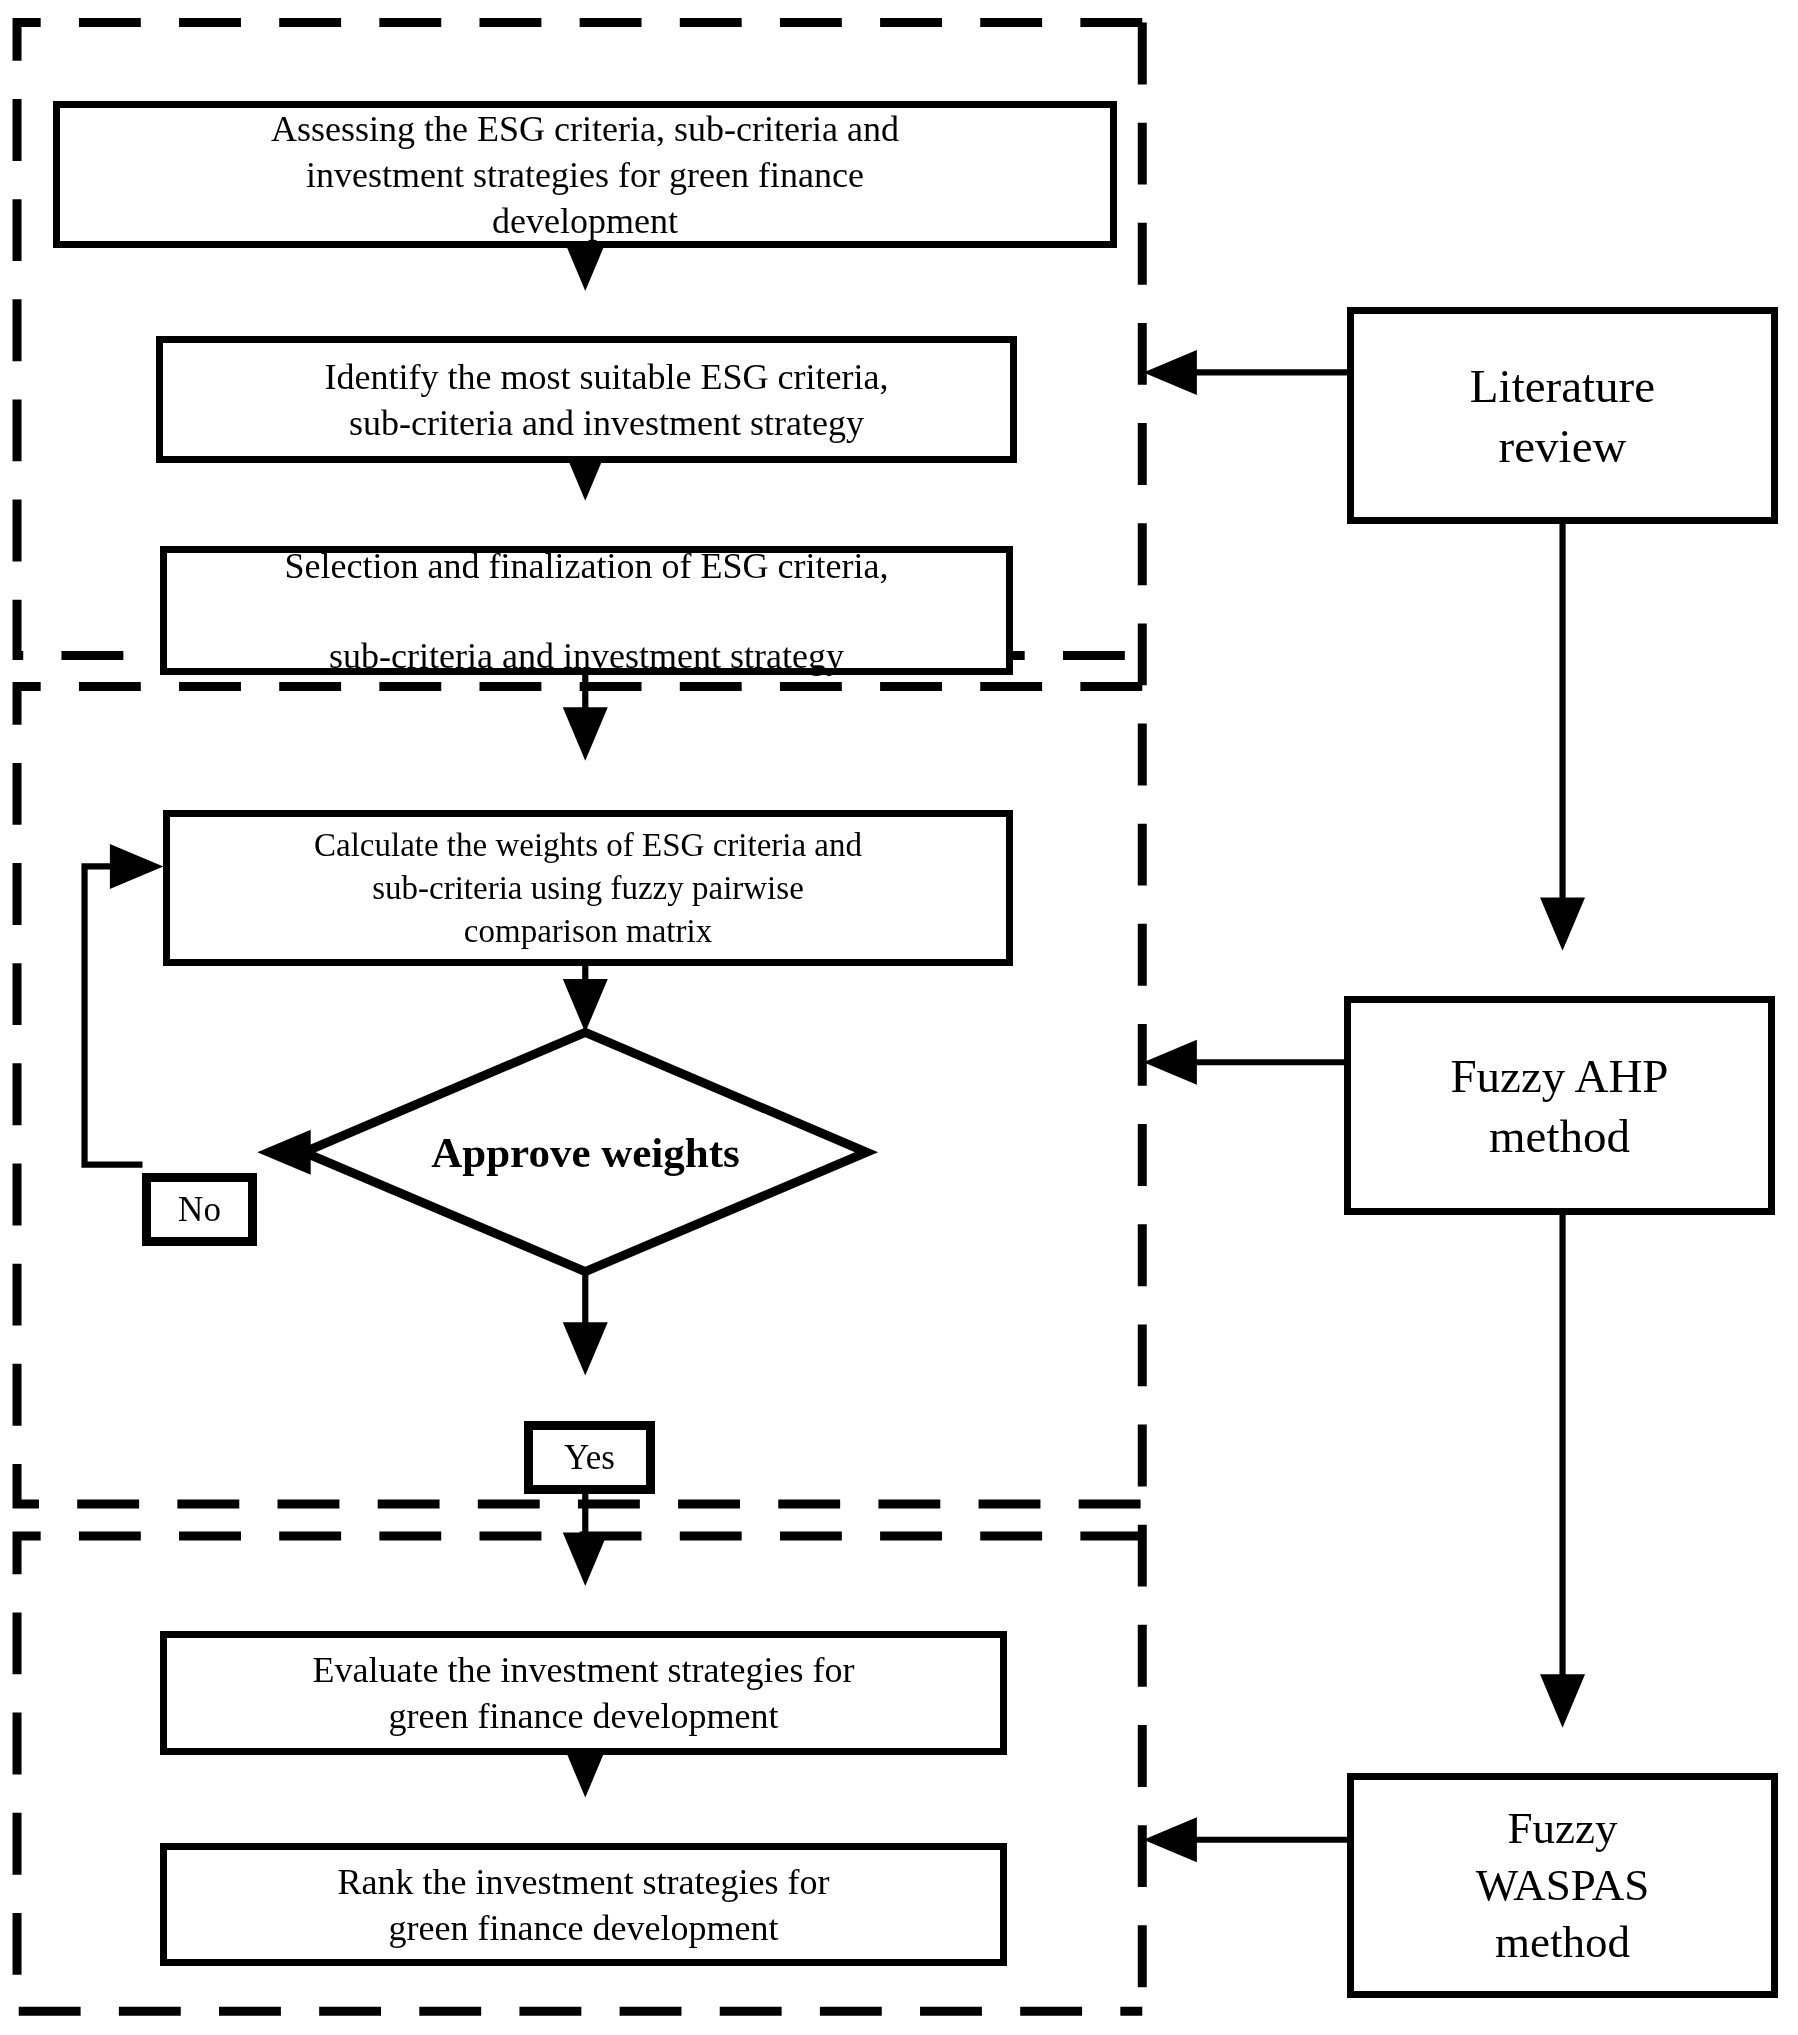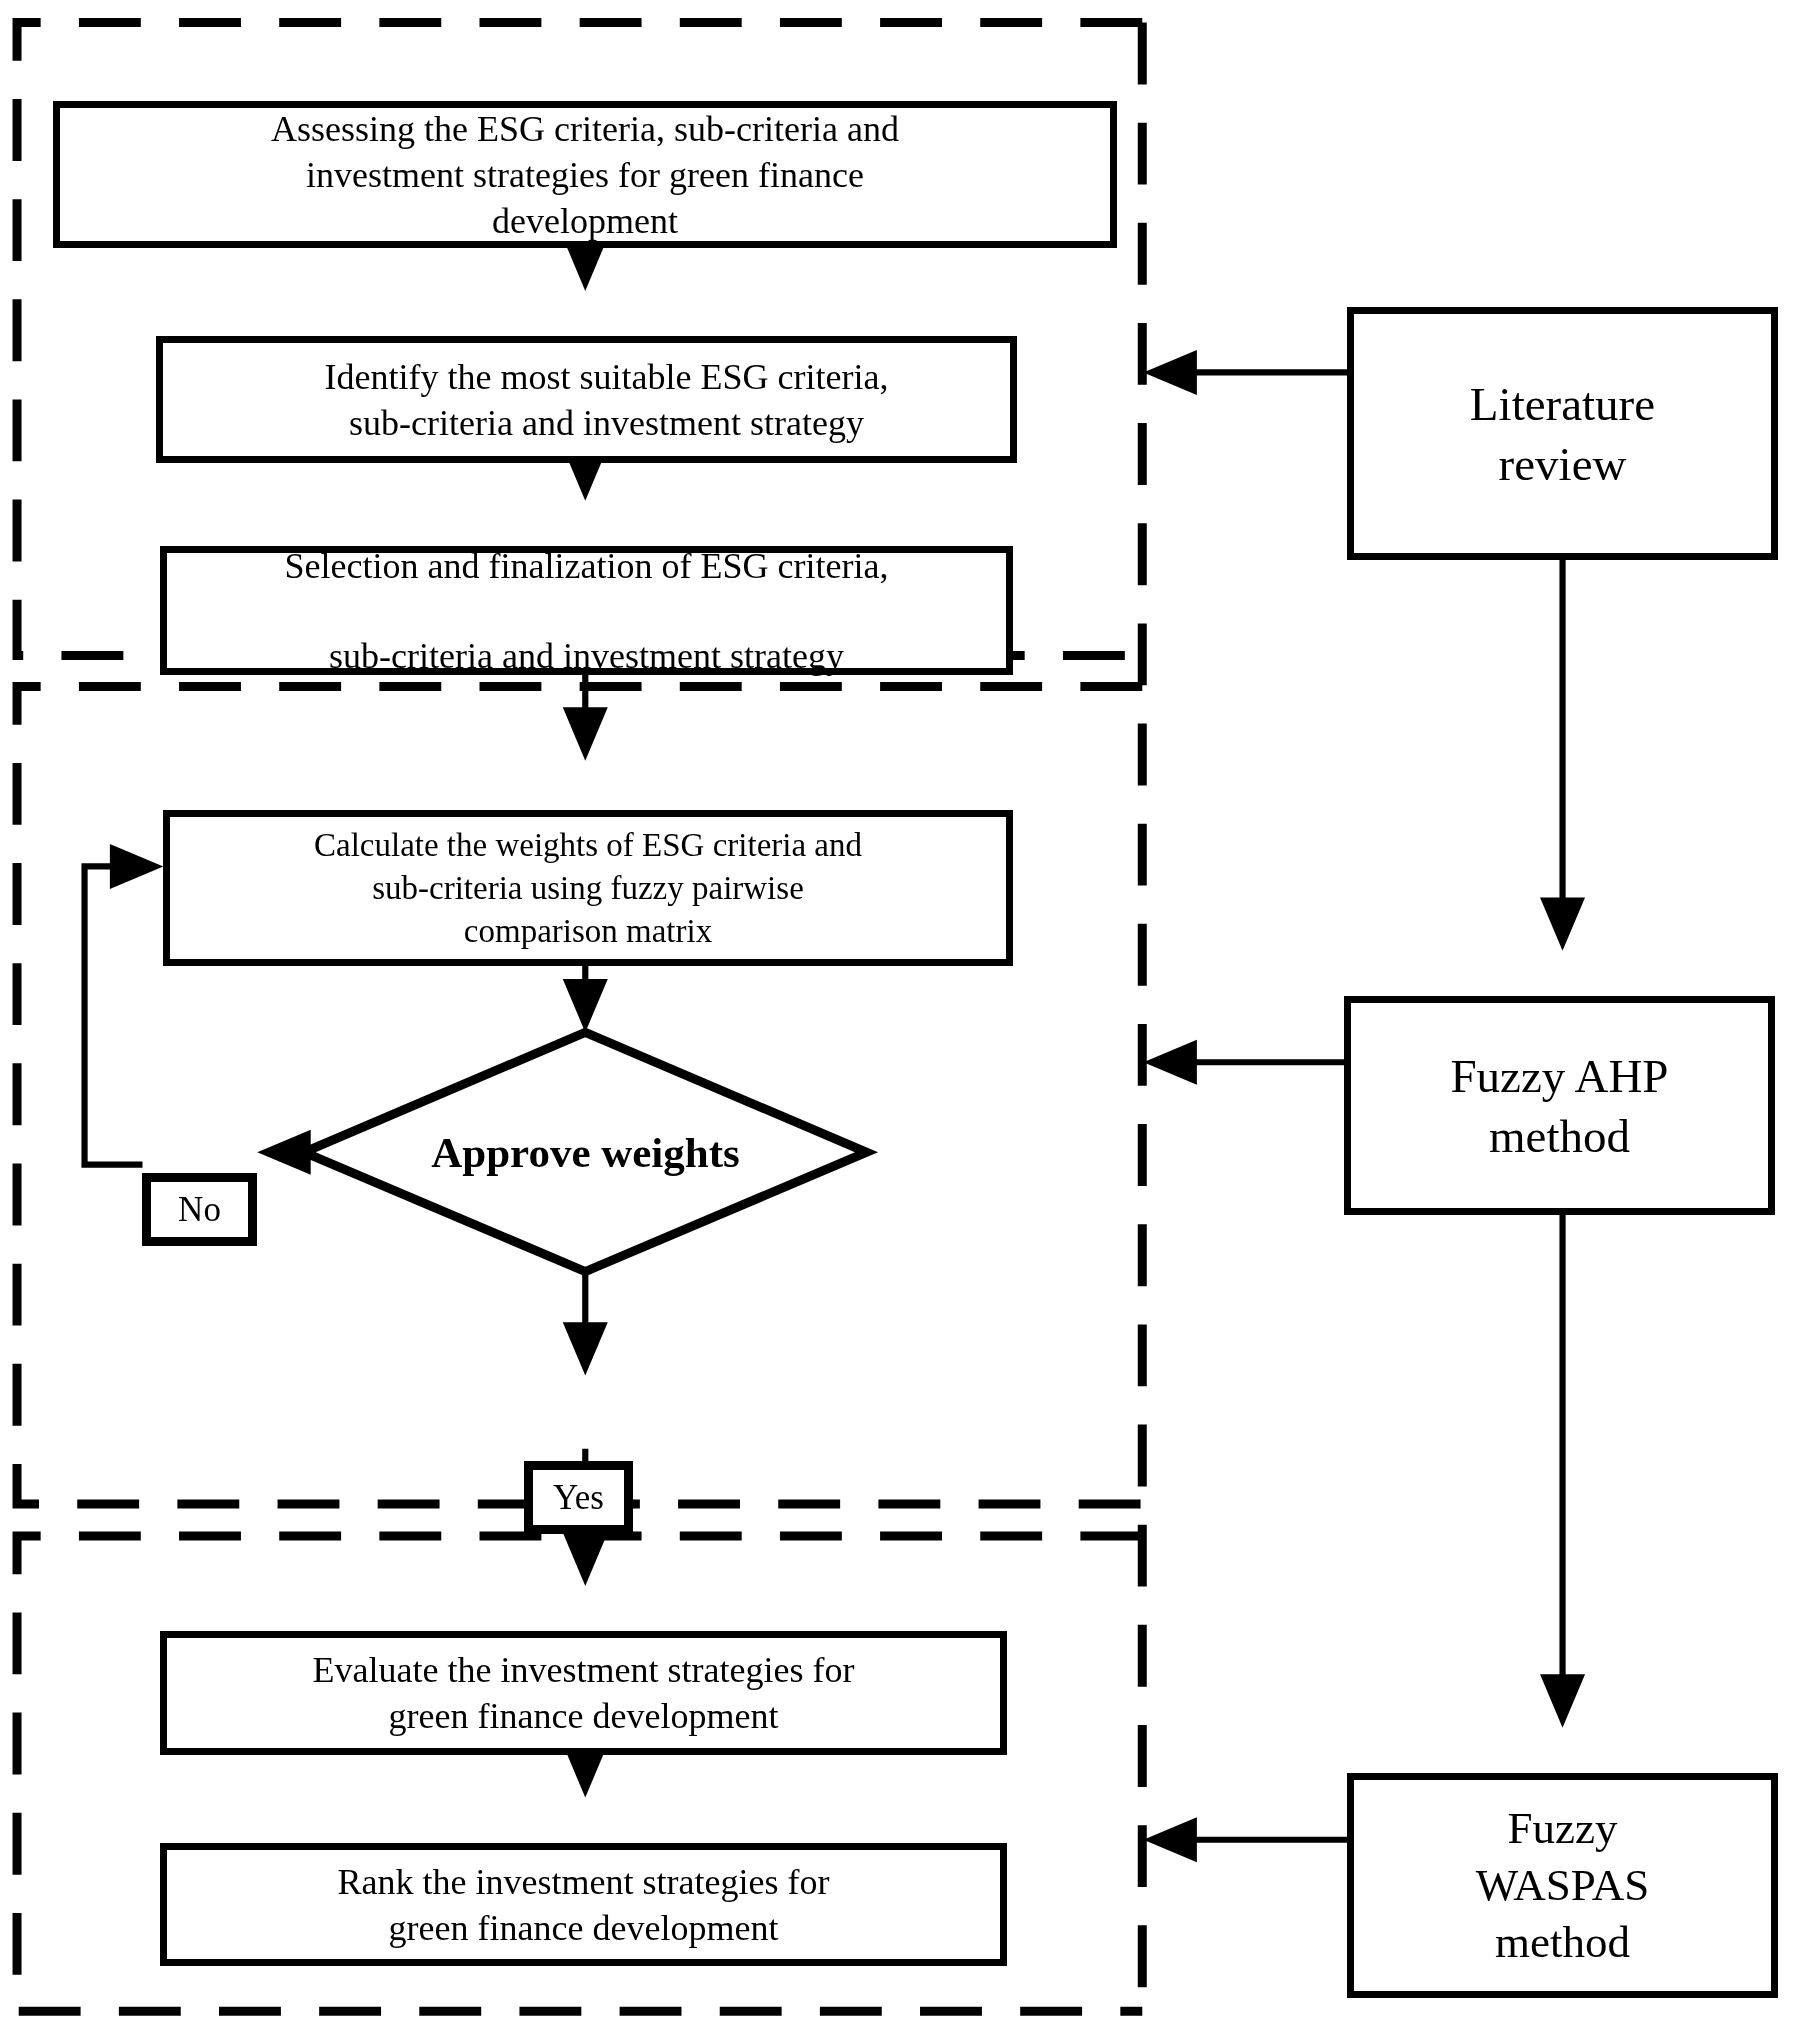--- a/index.html
+++ b/index.html
@@ -125,35 +125,35 @@
   </div>
 
   <div class="decision-label" style="left:304px; top:1096px; width:563px; height:113px;">
     <span class="ln">Approve weights</span>
   </div>
 
   <div class="node fs-small thick" style="left:142px; top:1128px; width:115px; height:73px;">
     <div class="ln">No</div>
   </div>
 
-  <div class="node fs-small thick" style="left:524px; top:1416px; width:109px; height:73px;align-items:center;">
+  <div class="node fs-small thick" style="left:524px; top:1376px; width:131px; height:73px;align-items:center;">
     <div class="ln">Yes</div>
   </div>
 
   <div class="node fs-main" style="left:160px; top:1586px; width:847px; height:124px;">
     <div class="ln">Evaluate the investment strategies for</div>
     <div class="ln">green finance development</div>
   </div>
 
   <div class="node fs-main" style="left:160px; top:1798px; width:847px; height:123px;">
     <div class="ln">Rank the investment strategies for</div>
     <div class="ln">green finance development</div>
   </div>
 
-  <div class="node fs-side" style="left:1347px; top:262px; width:431px; height:253px;">
+  <div class="node fs-side" style="left:1347px; top:262px; width:431px; height:217px;">
     <div class="ln">Literature</div>
     <div class="ln">review</div>
   </div>
 
   <div class="node fs-side" style="left:1344px; top:951px; width:431px; height:219px;">
     <div class="ln">Fuzzy AHP</div>
     <div class="ln">method</div>
   </div>
 
   <div class="node fs-waspas" style="left:1347px; top:1728px; width:431px; height:225px;">

